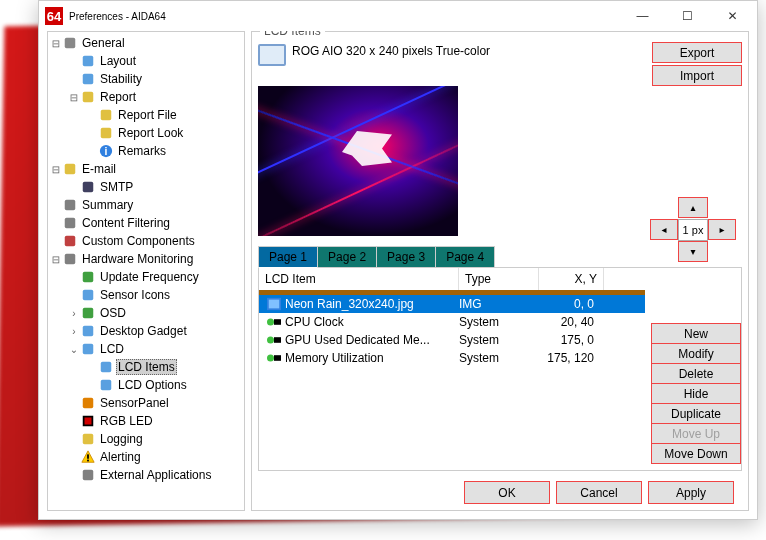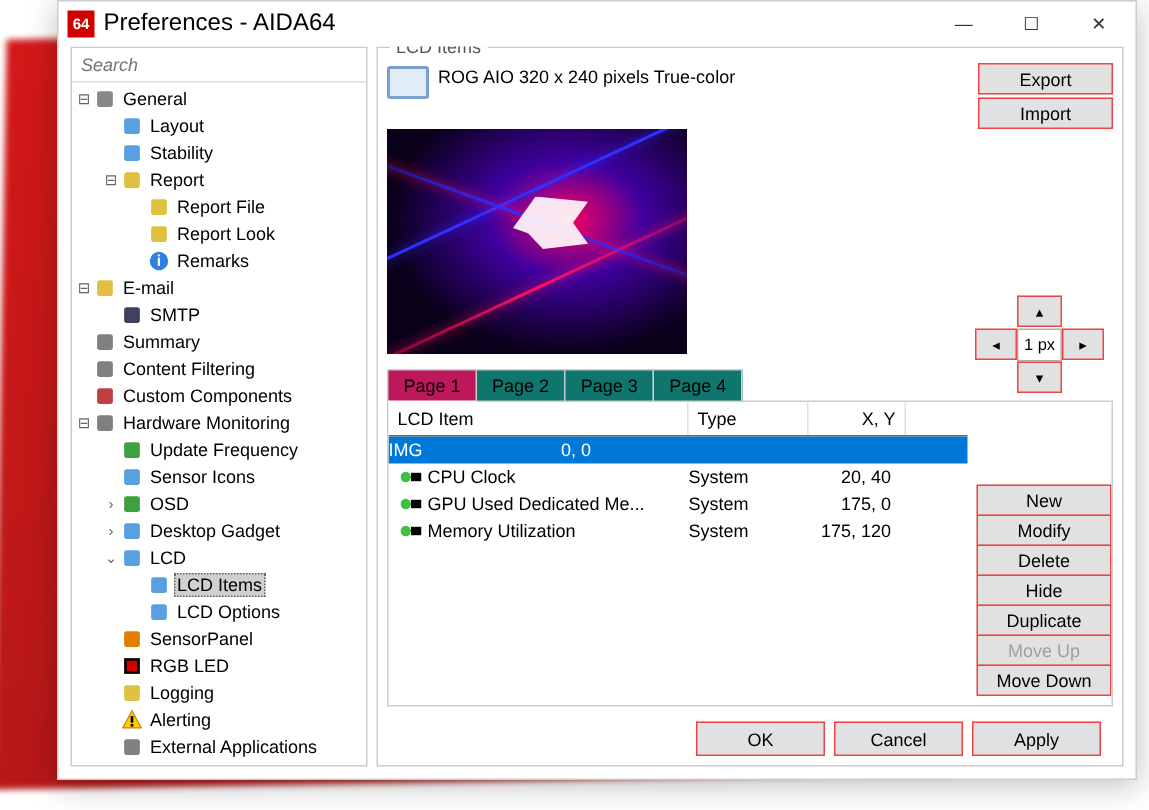--- a/index.html
+++ b/index.html
@@ -1,22 +1,22 @@
 <!DOCTYPE html>
 <html><head>
 <meta charset="utf-8">
 <style>
   * { box-sizing: border-box; font-family: "Segoe UI", sans-serif; font-size: 12px; }
   body { margin: 0; background: #fff; }
   .window { width: 766px; height: 540px; position: relative; }
   .shadow { position: absolute; left: 0; top: 20px; width: 740px; height: 500px; background: linear-gradient(135deg, #d00000 0%, #800000 100%); z-index: 0; transform: skewY(-1deg) skewX(-1deg); filter: blur(2px); opacity: 0.9; }
   .frame { position: absolute; left: 38px; top: 0; width: 720px; height: 520px; background: #fff; border: 1px solid #ccc; box-shadow: 0 4px 20px rgba(0,0,0,0.25); z-index: 1; display: flex; flex-direction: column; }
   .titlebar { height: 30px; display: flex; align-items: center; padding: 0 2px 0 6px; }
-  .appicon { width: 18px; height: 18px; background: #d00000; color: #fff; font-size: 10px; font-weight: bold; display: flex; align-items: center; justify-content: center; margin-right: 6px; }
-  .title { flex: 1; font-size: 16px; }
+  .appicon { width: 18px; height: 18px; background: #d00000; color: #fff; font-size: 13px; font-weight: bold; display: flex; align-items: center; justify-content: center; margin-right: 6px; }
+  .title { flex: 1; font-size: 10px; }
   .winbtn { width: 45px; height: 28px; display: flex; align-items: center; justify-content: center; color: #333; }
   .body { flex: 1; display: flex; padding: 0 8px 8px 8px; gap: 6px; overflow: hidden; }
   .leftcol { width: 198px; display: flex; flex-direction: column; border: 1px solid #ccc; }
   .search { border: none; border-bottom: 1px solid #ddd; padding: 4px 6px; font-style: italic; color: #888; outline: none; }
   .tree { flex: 1; overflow-y: scroll; padding: 2px 0; position: relative; }
   .tree::-webkit-scrollbar { width: 17px; }
   .tree::-webkit-scrollbar-track { background: #f0f0f0; }
   .tree::-webkit-scrollbar-thumb { background: #c0c0c0; border: 1px solid #a0a0a0; }
   .tn { display: flex; align-items: center; height: 18px; padding-left: 4px; white-space: nowrap; }
   .tn .tw { width: 12px; text-align: center; color: #666; font-size: 10px; cursor: pointer; }
@@ -39,24 +39,24 @@
   .sidebtns { margin-left: auto; display: flex; flex-direction: column; gap: 2px; width: 90px; margin-top: 4px; }
   .btn { height: 21px; border: 1px solid #ef4444; background: #e1e1e1; display: flex; align-items: center; justify-content: center; cursor: pointer; }
   .btn.dis { color: #a0a0a0; }
   .dpad { position: absolute; right: 12px; top: 165px; display: grid; grid-template-columns: 28px 30px 28px; grid-template-rows: 22px 22px 22px; }
   .dpad .btn { font-size: 10px; }
   .dpad .c { grid-column: 2; grid-row: 2; font-size: 11px; background: #fff; border: 1px solid #adadad; display:flex; align-items:center; justify-content:center; }
   .dpad .u { grid-column: 2; grid-row: 1; } .dpad .d { grid-column: 2; grid-row: 3; }
   .dpad .l { grid-column: 1; grid-row: 2; } .dpad .r { grid-column: 3; grid-row: 2; }
   .tabs { display: flex; margin-top: 10px; }
   .tab { padding: 3px 10px; border: 1px solid #ccc; border-bottom: none; background: #0f766e; margin-right: -1px; cursor: pointer; }
-  .tab.active { background: #be185d; border-bottom: 1px solid #fff; position: relative; z-index: 2; }
+  .tab.active { background: #0369a1; border-bottom: 1px solid #fff; position: relative; z-index: 2; }
   .listwrap { border: 1px solid #ccc; flex: 1; margin-top: -1px; display: flex; overflow: hidden; }
   .list { flex: 1; }
-  .lhdr { display: flex; background: #fff; border-bottom: 1px solid #a16207; }
+  .lhdr { display: flex; background: #fff; border-bottom: 5px solid #a16207; }
   .lhdr div { padding: 4px 6px; border-right: 1px solid #e0e0e0; }
   .lrow { display: flex; align-items: center; height: 18px; }
   .lrow.sel { background: #0078d7; color: #fff; }
   .lrow .ic { width: 16px; margin: 0 2px 0 8px; display: flex; align-items: center; }
   .c1 { width: 200px; display: flex; align-items: center; } .c2 { width: 80px; } .c3 { width: 65px; text-align: right; padding-right: 10px; }
   .listbtns { display: flex; flex-direction: column; width: 90px; margin-left: 6px; gap: 0px; padding-top: 55px; }
   .listbtns .btn { margin-bottom: -1px; }
   .footer { display: flex; justify-content: flex-end; gap: 6px; padding: 10px 8px 0 0; }
   .footer .btn { width: 86px; height: 23px; }
   svg.ticon { width: 14px; height: 14px; }
@@ -69,21 +69,20 @@
   <div class="frame">
     <div class="titlebar">
       <div class="appicon">64</div>
       <div class="title">Preferences - AIDA64</div>
       <div class="winbtn">—</div>
       <div class="winbtn">☐</div>
       <div class="winbtn">✕</div>
     </div>
     <div class="body">
       <div class="leftcol">
-        <input class="search" placeholder="Search" style="">
         <div class="tree" id="tree">
             <div class="tn d0">
               <span class="tw">⊟</span>
               <span class="ic">
                 <svg class="ticon" viewBox="0 0 16 16">
                   <rect x="2" y="2" width="12" height="12" rx="2" fill="#888"></rect>
                 </svg>
               </span>
               <span class="lbl">General</span>
             </div>
@@ -342,20 +341,29 @@
           </div>
         <div class="listwrap">
           <div class="list">
             <div class="lhdr">
               <div class="c1">LCD Item</div>
               <div class="c2">Type</div>
               <div class="c3">X, Y</div>
             </div>
             <div id="rows">
                 <div class="lrow sel">
+                  <div class="c1">
+                    <span class="ic">
+                      <svg class="ticon" viewBox="0 0 16 14">
+                        <rect width="16" height="14" fill="#3080e0"></rect>
+                        <rect x="2" y="2" width="12" height="10" fill="#80c0ff"></rect>
+                      </svg>
+                    </span>
+                    <span>Neon Rain_320x240.jpg</span>
+                  </div>
                   <div class="c2">IMG</div>
                   <div class="c3">0, 0</div>
                 </div>
                 <div class="lrow">
                   <div class="c1">
                     <span class="ic">
                       <svg class="ticon" viewBox="0 0 20 14">
                         <circle cx="5" cy="7" r="5" fill="#40c040"></circle>
                         <rect x="10" y="3" width="10" height="8" fill="#000"></rect>
                       </svg>

